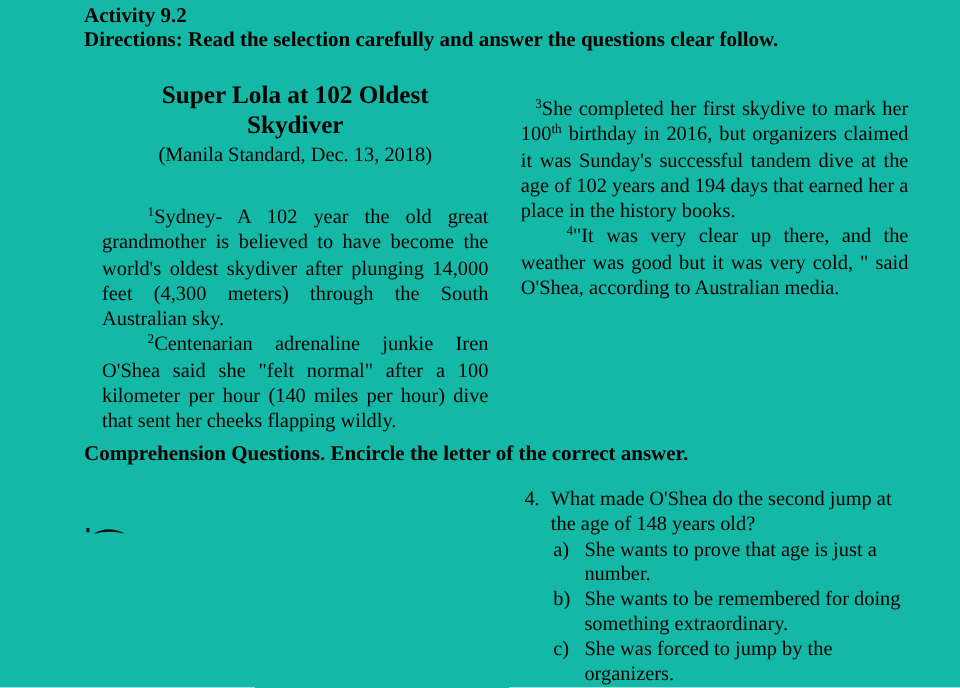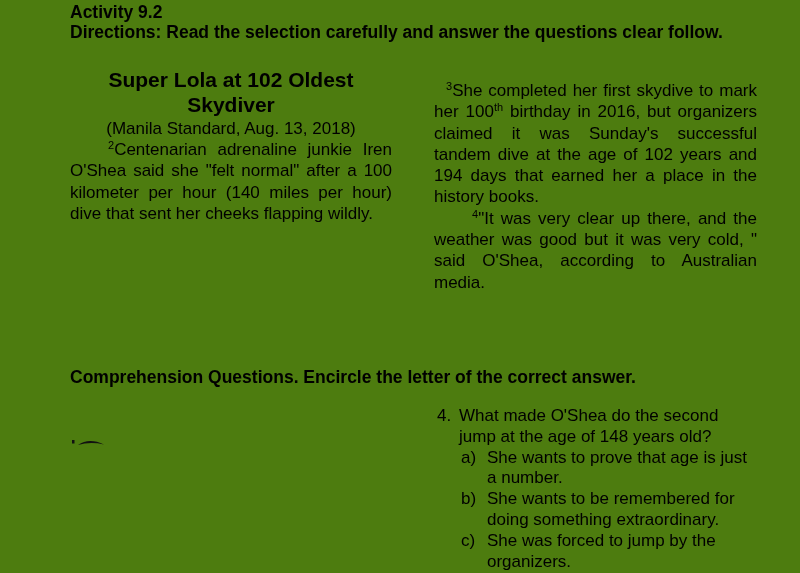--- a/index.html
+++ b/index.html
@@ -4,39 +4,39 @@
 <style>
   html, body {
     margin: 0;
     padding: 0;
     background: #ffffff;
   }
   .page {
     position: relative;
     width: 800px;
     height: 573px;
-    background: #4d7c0f;
+    background: #14b8a6;
     color: #000000;
-    font-family: Liberation Sans, sans-serif;
+    font-family: Liberation Serif, serif;
     overflow: hidden;
   }
   
   .header {
     position: absolute;
     left: 70px;
     top: 3px;
     width: 690px;
     font-weight: bold;
     font-size: 17.5px;
     line-height: 19.5px;
   }
   
   .col-left {
     position: absolute;
-    left: 70px;
+    left: 85px;
     top: 64px;
     width: 322px;
   }
   .col-right {
     position: absolute;
     left: 434px;
     top: 78px;
     width: 323px;
   }
   .article-title {
@@ -129,22 +129,23 @@
 
 <div class="page">
 
   <div class="header">
     <div>Activity 9.2</div>
     <div>Directions: Read the selection carefully and answer the questions clear follow.</div>
   </div>
 
   <div class="col-left">
     <h1 class="article-title"><span>Super Lola at 102 Oldest</span><br><span>Skydiver</span></h1>
-    <div class="article-source">(Manila Standard, Aug. 13, 2018)</div>
+    <div class="article-source">(Manila Standard, Dec. 13, 2018)</div>
 
+    <p class="body-para first-para"><sup>1</sup><span>Sydney- A 102 year the old great grandmother is believed to have become the world's oldest skydiver after plunging 14,000 feet (4,300 meters) through the South Australian sky.</span></p>
 
     <p class="body-para"><sup>2</sup><span>Centenarian adrenaline junkie Iren O'Shea said she "felt normal" after a 100 kilometer per hour (140 miles per hour) dive that sent her cheeks flapping wildly.</span></p>
   </div>
 
   <div class="col-right">
     <p class="body-para small-indent"><sup>3</sup><span>She completed her first skydive to mark her 100</span><sup>th</sup><span> birthday in 2016, but organizers claimed it was Sunday's successful tandem dive at the age of 102 years and 194 days that earned her a place in the history books.</span></p>
 
     <p class="body-para"><sup>4</sup><span>"It was very clear up there, and the weather was good but it was very cold, " said O'Shea, according to Australian media.</span></p>
 
   </div>

